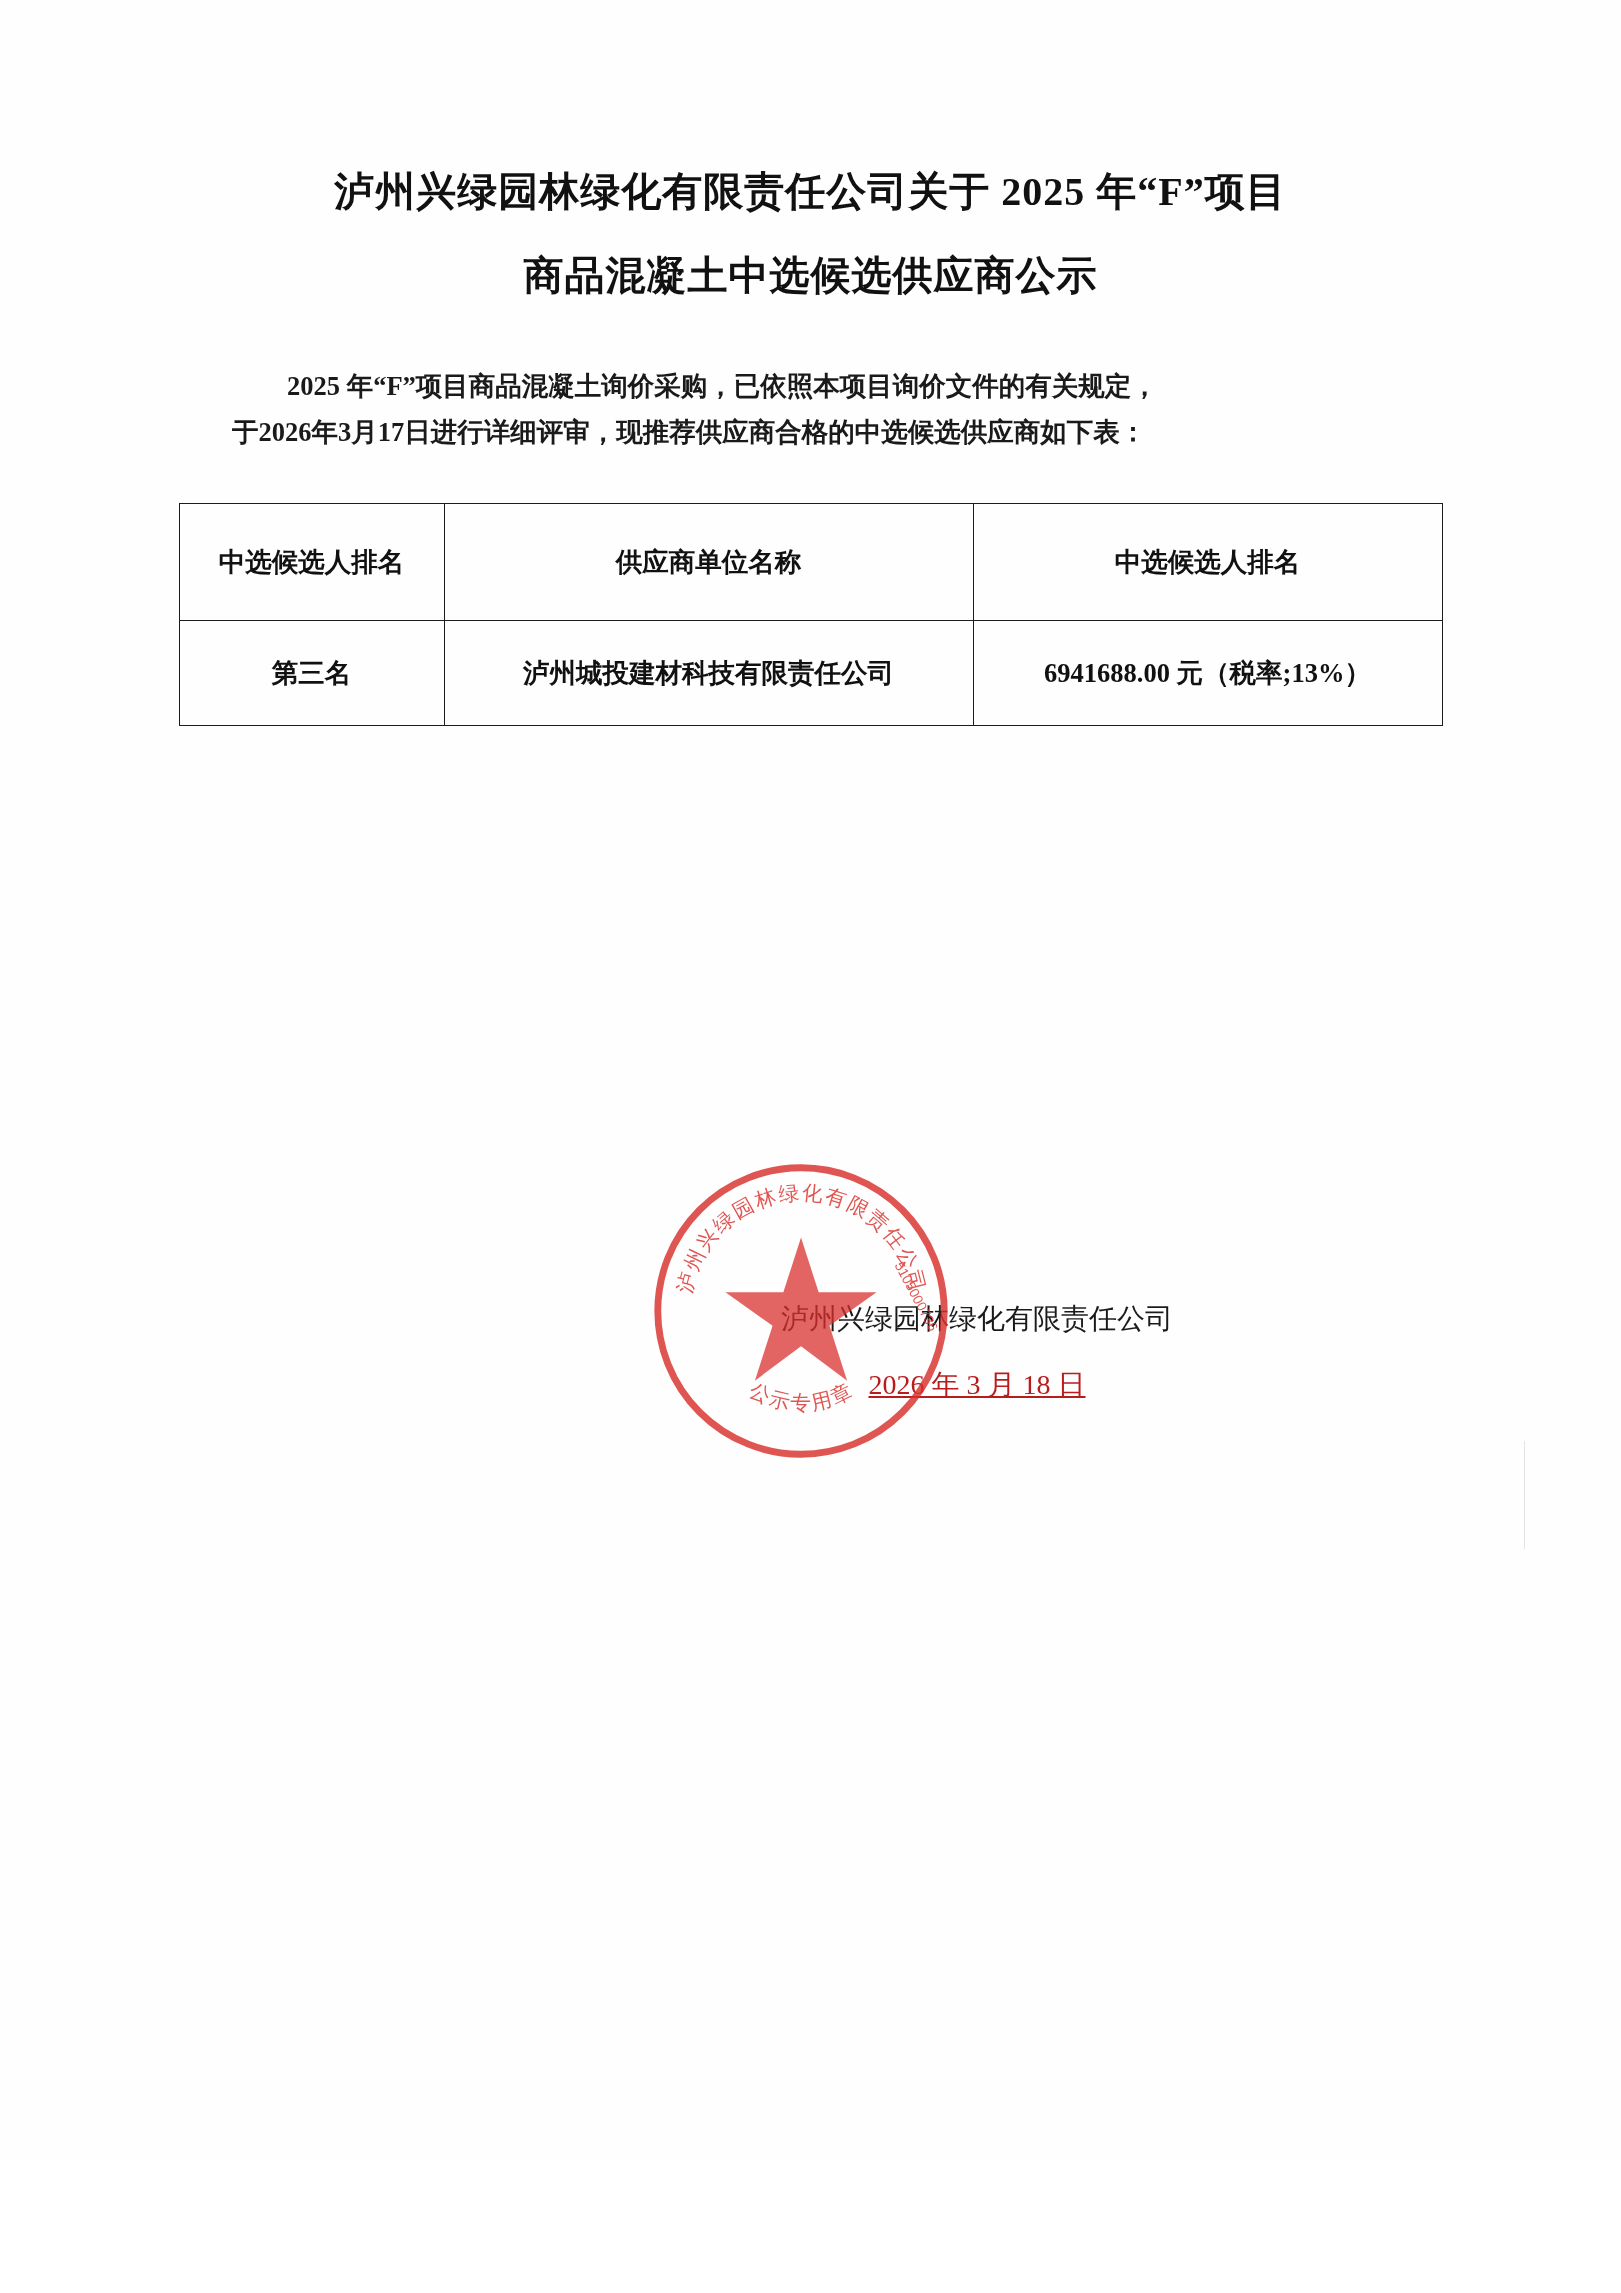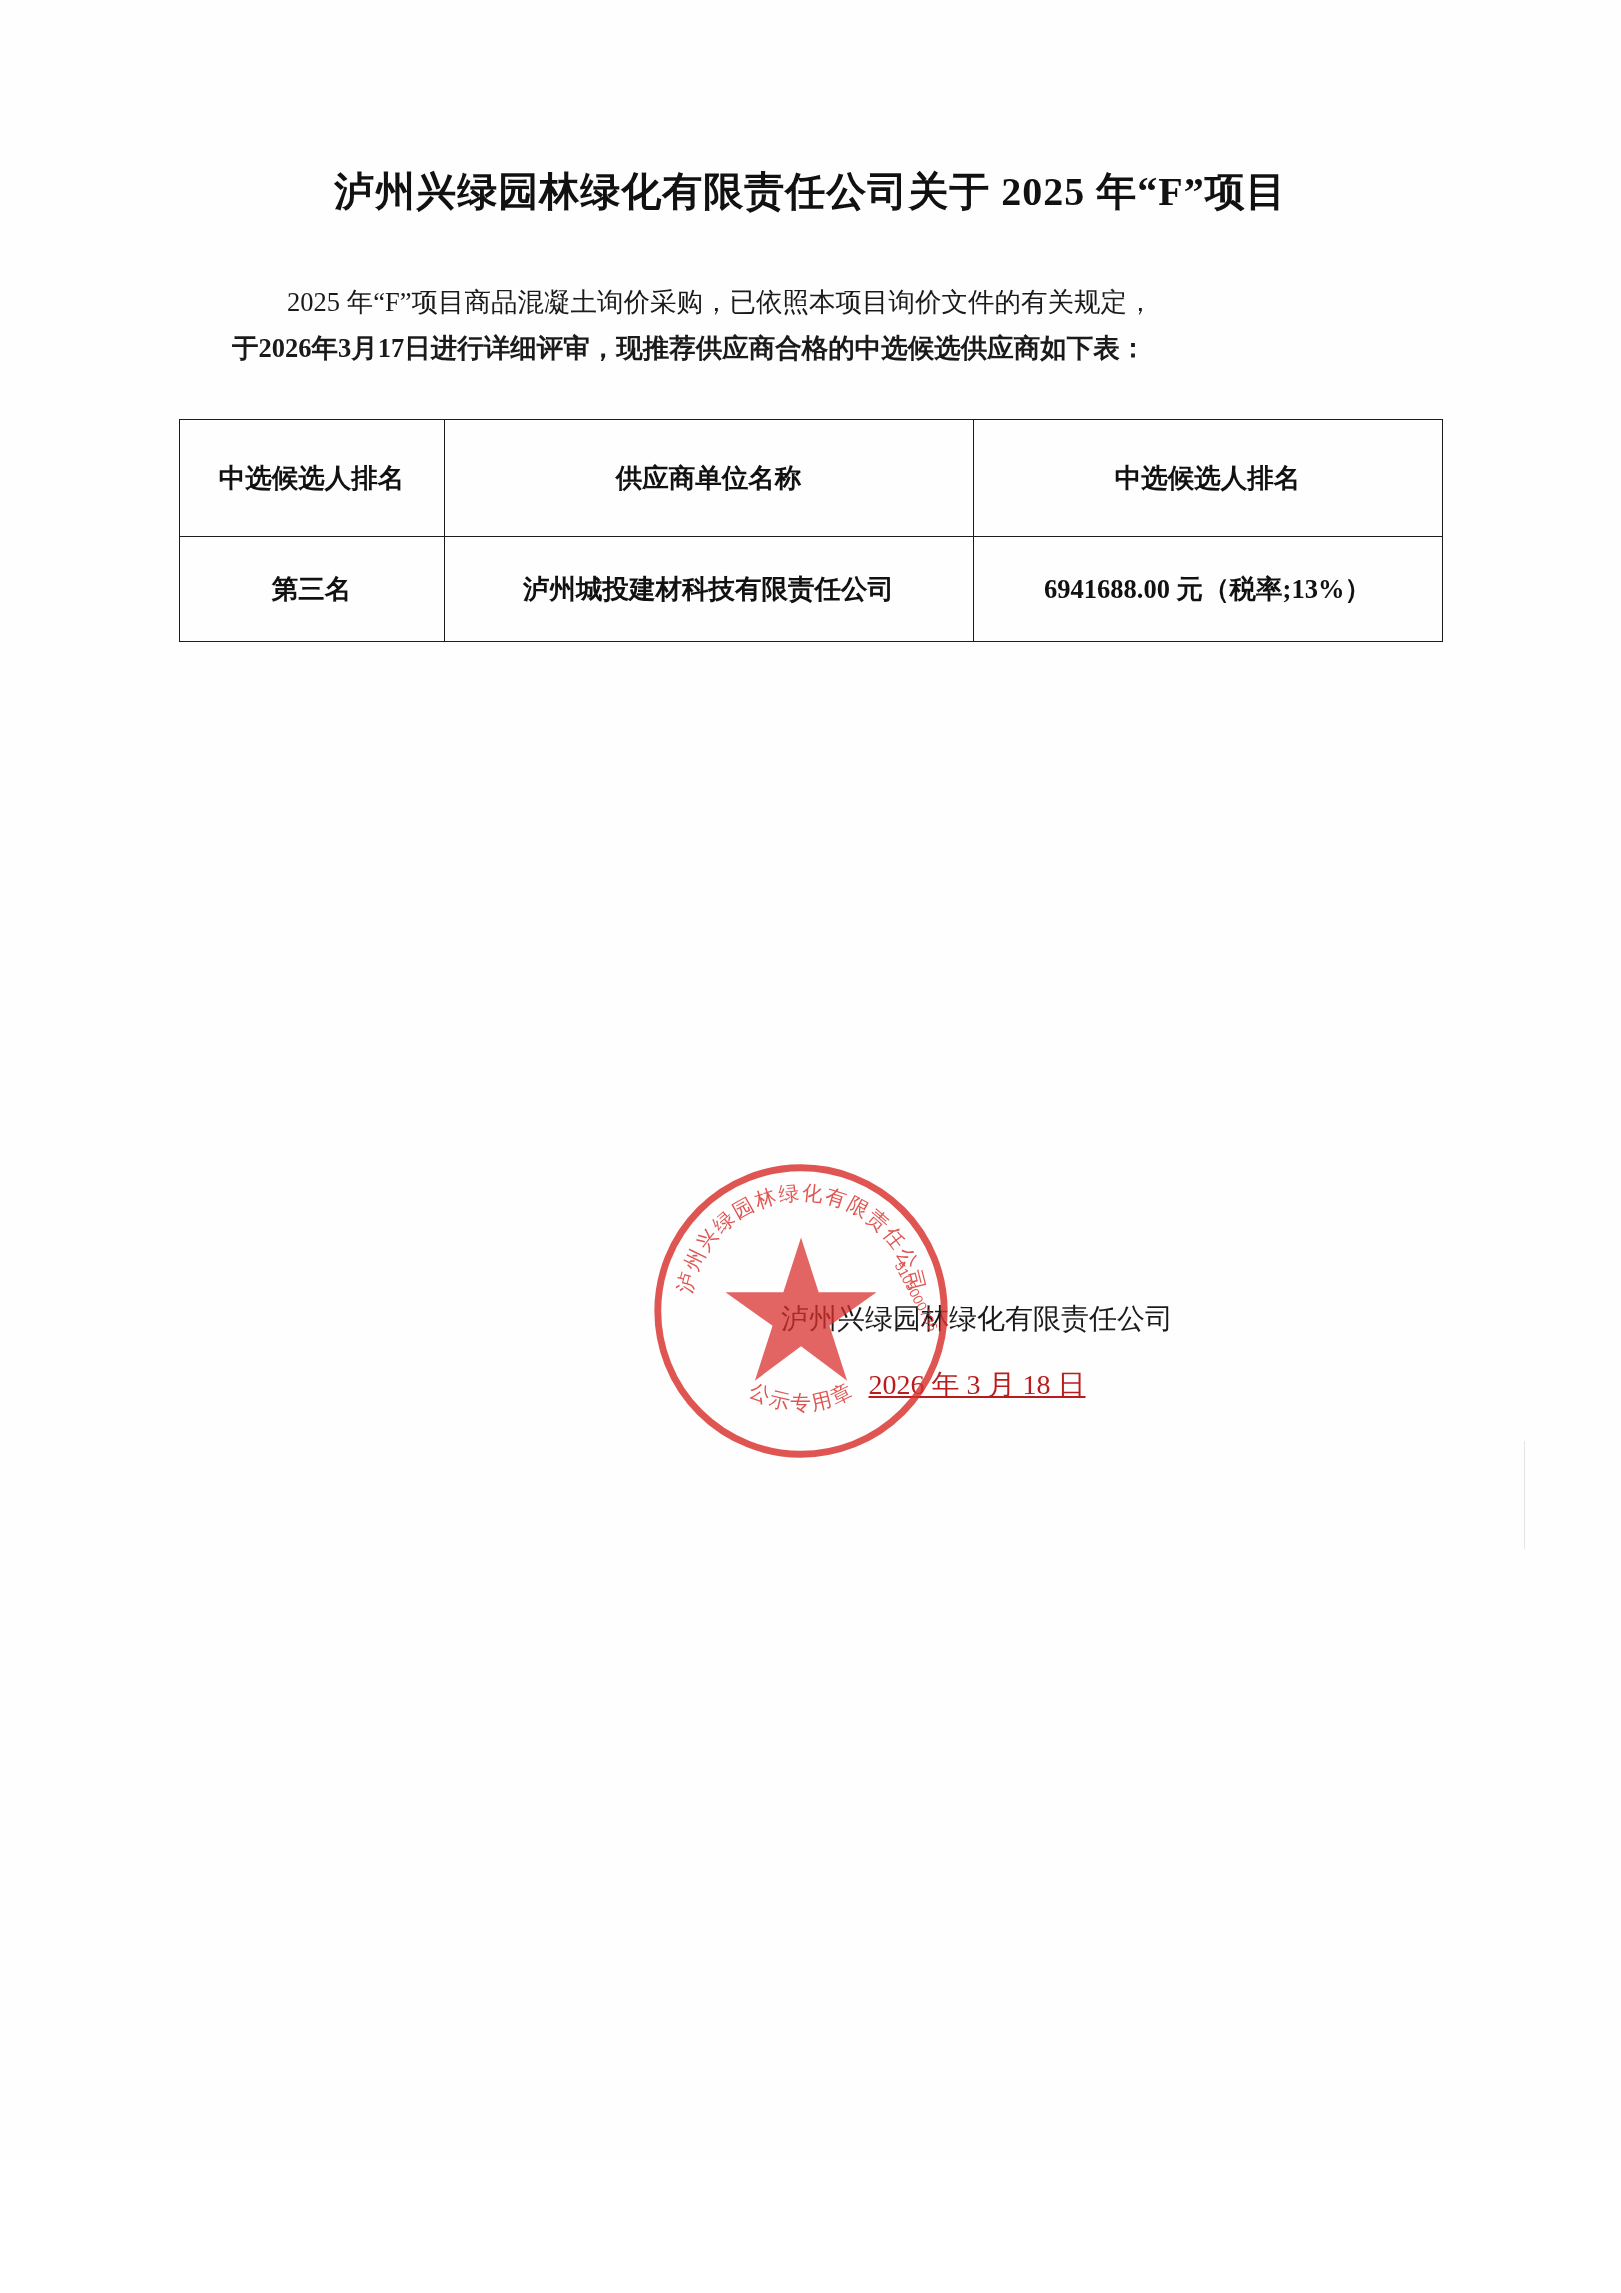--- a/index.html
+++ b/index.html
@@ -44,20 +44,21 @@
     padding-top: 67px;
     width: 1157px;
     font-size: 26.5px;
     line-height: 1.75;
     color: #1a1a1a;
     text-align: justify;
   }
   .intro .p1 {
     text-indent: 55px;
     display: block;
+    font-weight: bold;
   }
   .intro .p2 {
     display: block;
     font-weight: bold;
   }
 
   table.result {
     margin: 47px auto 0 auto;
     width: 1262px;
     border-collapse: collapse;
@@ -136,20 +137,21 @@
     background: #e9e2e2;
   }
 </style>
 </head>
 <body>
 
 <div class="page">
 
   <h1 class="doc-title">
     <span class="line1">泸州兴绿园林绿化有限责任公司关于 2025 年“F”项目</span>
+    <span class="line2">商品混凝土中选候选供应商公示</span>
   </h1>
 
   <div class="intro">
     <span class="p1">2025 年“F”项目商品混凝土询价采购，已依照本项目询价文件的有关规定，</span>
     <span class="p2">于2026年3月17日进行详细评审，现推荐供应商合格的中选候选供应商如下表：</span>
   </div>
 
   <table class="result">
     <colgroup>
       <col class="c1">

